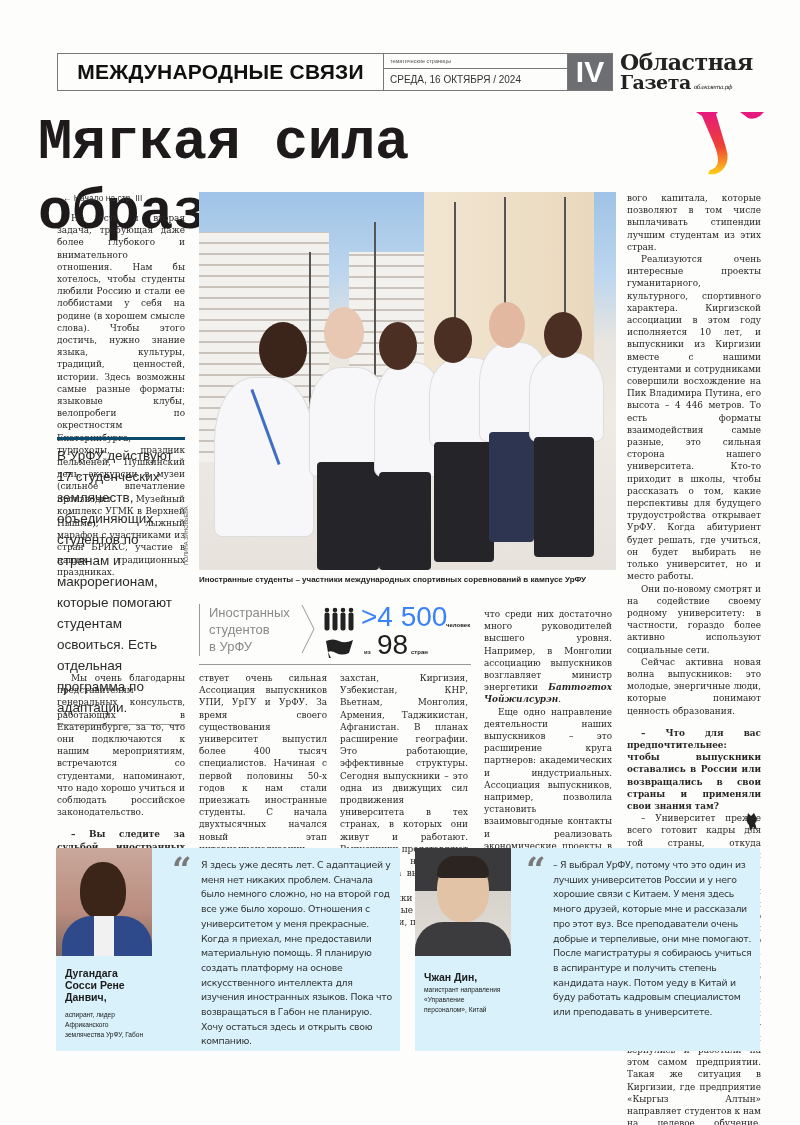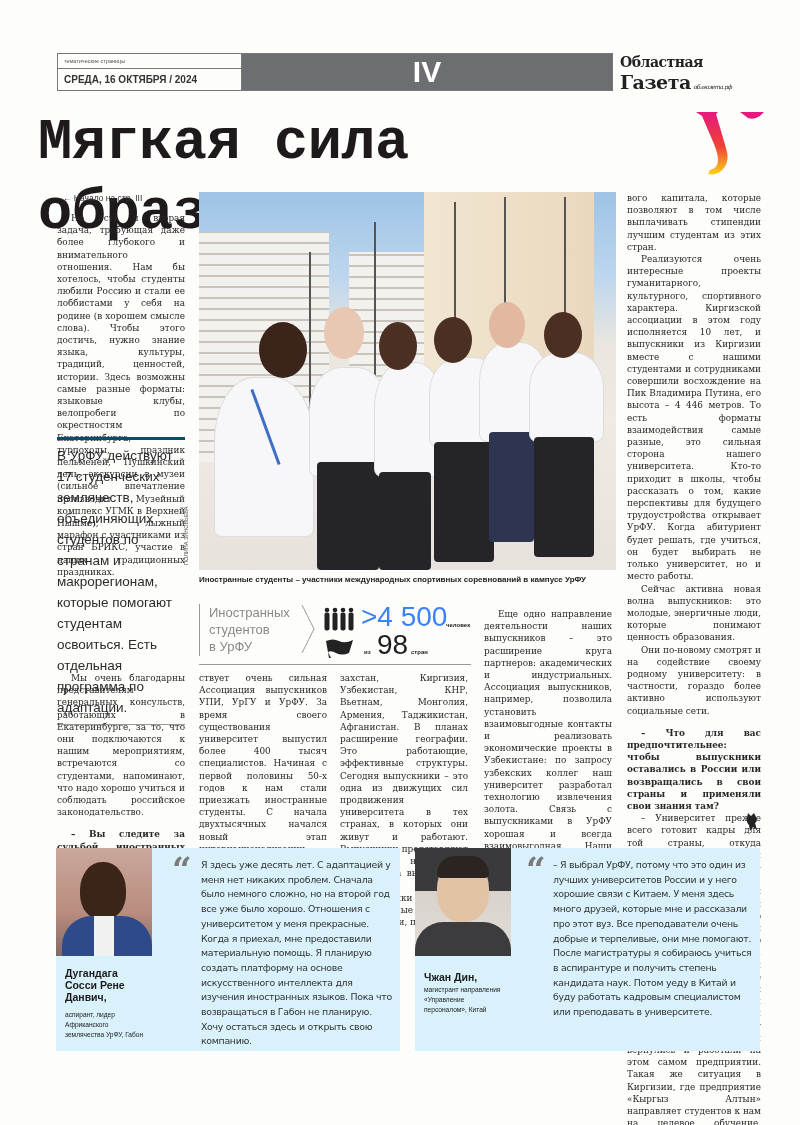--- a/index.html
+++ b/index.html
@@ -5,25 +5,25 @@
   * { box-sizing: border-box; margin: 0; padding: 0; }
   html, body { width: 800px; height: 1125px; background: #fdfdfc; overflow: hidden; }
   body { position: relative; font-family: "DejaVu Serif", serif; color: #231f20; }
 
   
   .hdr { position: absolute; left: 57px; top: 53px; width: 556px; height: 38px; border: 1px solid #777; display: flex; }
   .hdr-rubric { width: 326px; display: flex; align-items: center; justify-content: center; border-right: 1px solid #777;
     font-family: "Liberation Sans", sans-serif; font-weight: bold; font-size: 21px; letter-spacing: 0.2px; color: #111; }
   .hdr-mid { width: 184px; display: flex; flex-direction: column; border-right: 1px solid #777; }
   .hdr-mid .top { height: 15px; border-bottom: 1px solid #777; font-family: "Liberation Sans", sans-serif; font-size: 5.5px; color: #555; padding: 4px 0 0 6px; }
-  .hdr-mid .date { flex: 1; font-family: "Liberation Sans", sans-serif; font-size: 10px; color: #333; padding: 5px 16px 0 6px; font-weight: bold; }
+  .hdr-mid .date { flex: 1; font-family: "Liberation Sans", sans-serif; font-size: 10px; color: #333; padding: 5px 16px 0 6px; }
   .hdr-num { flex: 1; background: #6d6e71; color: #fff; font-family: "Liberation Sans", sans-serif; font-weight: bold; font-size: 30px; display: flex; align-items: center; justify-content: center; }
 
   .brand { position: absolute; left: 620px; top: 52px; width: 140px; font-family: "DejaVu Serif", serif; font-weight: bold; color: #222; }
-  .brand .l1 { font-size: 14px; line-height: 20px; letter-spacing: -0.5px; }
+  .brand .l1 { font-size: 22px; line-height: 20px; letter-spacing: -0.5px; }
   .brand .l2 { font-size: 19px; line-height: 20px; letter-spacing: -0.5px; }
   .brand .l2 small { font-size: 6px; font-weight: normal; font-style: italic; margin-left: 3px; }
 
   .headline { position: absolute; left: 38px; top: 108px; font-family: Liberation Mono, monospace; font-size: 57px; line-height: 70px; color: #1e1a1b; letter-spacing: -0.5px; }
   .urfu-logo { position: absolute; left: 694px; top: 110px; width: 72px; height: 66px; }
 
   
   .col { position: absolute; font-size: 8.9px; line-height: 12.2px; text-align: justify; hyphens: auto; color: #2a2627; }
   .col p { text-indent: 14px; }
   .col p.q { font-weight: bold; }
@@ -72,20 +72,21 @@
   .qbox .role { position: absolute; left: 9px; font-family: "Liberation Sans", sans-serif; font-size: 6.6px; line-height: 10px; color: #222; }
   .qbox .mark { position: absolute; font-family: "DejaVu Serif", serif; font-weight: bold; font-size: 34px; line-height: 30px; color: #7a7a7a; }
   .qbox .text { position: absolute; font-family: "DejaVu Sans", sans-serif; font-size: 9.4px; line-height: 14.7px; color: #333; letter-spacing: -0.3px; }
 
   .wolf { position: absolute; left: 745px; top: 812px; width: 14px; height: 20px; }
 </style>
 </head>
 <body>
 
 <div class="hdr">
+  <div class="hdr-rubric">МЕЖДУНАРОДНЫЕ СВЯЗИ</div>
   <div class="hdr-mid">
     <div class="top">тематические страницы</div>
     <div class="date">СРЕДА, 16 ОКТЯБРЯ / 2024</div>
   </div>
   <div class="hdr-num">IV</div>
 </div>
 
 <div class="brand">
   <div class="l1">Областная</div>
   <div class="l2"><span>Газета</span><small>облгазета.рф</small></div>
@@ -184,28 +185,29 @@
 <div class="col" style="left:199px; top:672px; width:128px;">
   <p style="text-indent:0">ствует очень сильная Ассоциация выпускников УПИ, УрГУ и УрФУ. За время своего существования университет выпустил более 400 тысяч специалистов. Начиная с первой половины 50-х годов к нам стали приезжать иностранные студенты. С начала двухтысячных начался новый этап интернационализации российского высшего образования и нашего университета. Сегодня наши выпускники создали страновые ассоциации, в следующих государствах: Ка-</p>
 </div>
 
 <div class="col" style="left:340px; top:672px; width:128px;">
   <p style="text-indent:0">захстан, Киргизия, Узбекистан, КНР, Вьетнам, Монголия, Армения, Таджикистан, Афганистан. В планах расширение географии. Это работающие, эффективные структуры. Сегодня выпускники – это одна из движущих сил продвижения университета в тех странах, в которых они живут и работают. Выпускники представляют университет на личных встречах, на выставках, в СМИ.</p>
   <p>Выпускники – это и потенциальные работодатели, потому</p>
 </div>
 
 <div class="col" style="left:484px; top:608px; width:128px;">
+  <p style="text-indent:0"><span>что среди них достаточно много руководителей высшего уровня. Например, в Монголии ассоциацию выпускников возглавляет министр энергетики </span><em>Баттогтох Чойжилсурэн</em><span>.</span></p>
   <p>Еще одно направление деятельности наших выпускников – это расширение круга партнеров: академических и индустриальных. Ассоциация выпускников, например, позволила установить взаимовыгодные контакты и реализовать экономические проекты в Узбекистане: по запросу узбекских коллег наш университет разработал технологию извлечения золота. Связь с выпускниками в УрФУ хорошая и всегда взаимовыгодная. Наши выпускники из Казахстана и Монголии являются учредителями фондов целе-</p>
 </div>
 
 <div class="col" style="left:627px; top:192px; width:134px;">
   <p style="text-indent:0">вого капитала, которые позволяют в том числе выплачивать стипендии лучшим студентам из этих стран.</p>
   <p>Реализуются очень интересные проекты гуманитарного, культурного, спортивного характера. Киргизской ассоциации в этом году исполняется 10 лет, и выпускники из Киргизии вместе с нашими студентами и сотрудниками совершили восхождение на Пик Владимира Путина, его высота – 4 446 метров. То есть форматы взаимодействия самые разные, это сильная сторона нашего университета. Кто-то приходит в школы, чтобы рассказать о том, какие перспективы для будущего трудоустройства открывает УрФУ. Когда абитуриент будет решать, где учиться, он будет выбирать не только университет, но и место работы.</p>
+  <p>Они по-новому смотрят и на содействие своему родному университету: в частности, гораздо более активно используют социальные сети.</p>
   <p>Сейчас активна новая волна выпускников: это молодые, энергичные люди, которые понимают ценность образования.</p>
-  <p>Они по-новому смотрят и на содействие своему родному университету: в частности, гораздо более активно используют социальные сети.</p>
   <p class="q gap">– Что для вас предпочтительнее: чтобы выпускники оставались в России или возвращались в свои страны и применяли свои знания там?</p>
   <p>– Университет прежде всего готовит кадры для той страны, откуда приехали студенты. Если кто-то из выпускников – квалифицированных специалистов – посчитал для себя важным и нужным работать в России, если его компетенции и знания востребованы у нас, мы это только приветствуем. Выпускники делают свой выбор. Вот есть в Гвинее российская компания «РУСАЛ», лидер мировой алюминиевой отрасли, и она направляет на учебу студентов, чтобы они вернулись и работали на этом самом предприятии. Такая же ситуация в Киргизии, где предприятие «Кыргыз Алтын» направляет студентов к нам на целевое обучение. Обучаясь в университете, ребята уже знают, где они будут работать у себя на родине.</p>
 </div>
 <svg class="wolf" viewBox="0 0 14 20">
   <path d="M3 1 L6 4 L9 1 L11 5 Q13 9 10 11 L12 18 L8 15 L5 19 L4 13 Q1 10 2 6 Z" fill="#222"></path>
 </svg>
 
 <div class="qbox left">
   <div class="pic" style="background:linear-gradient(180deg,#c9a89b 0%,#b98c7e 60%,#7f6a66 100%);">
     <div style="position:absolute;left:24px;top:14px;width:46px;height:58px;border-radius:48% 48% 45% 45%;background:#3b2519"></div>

